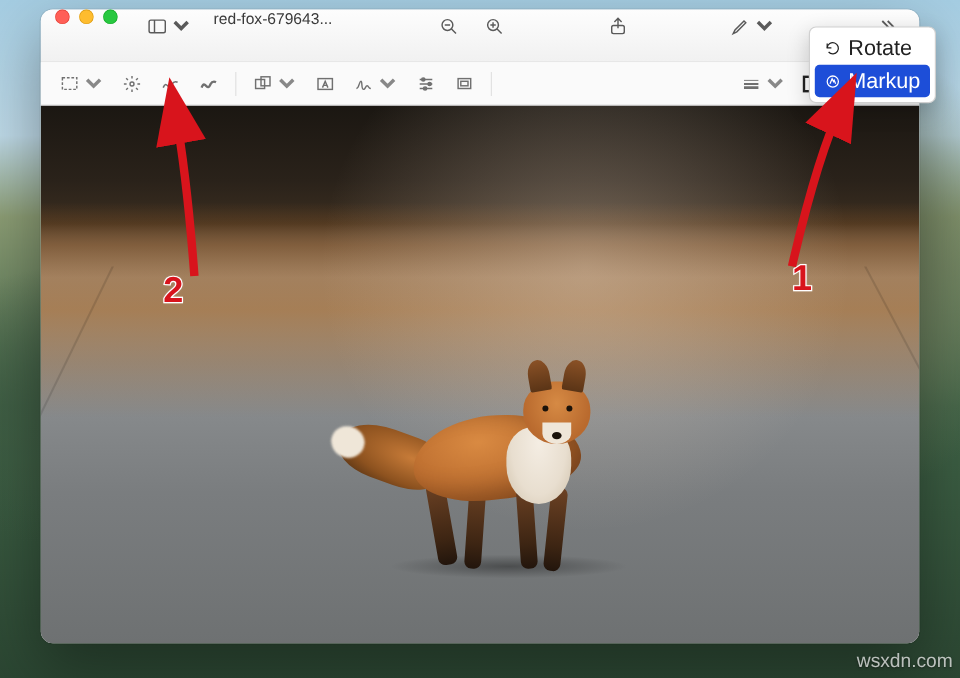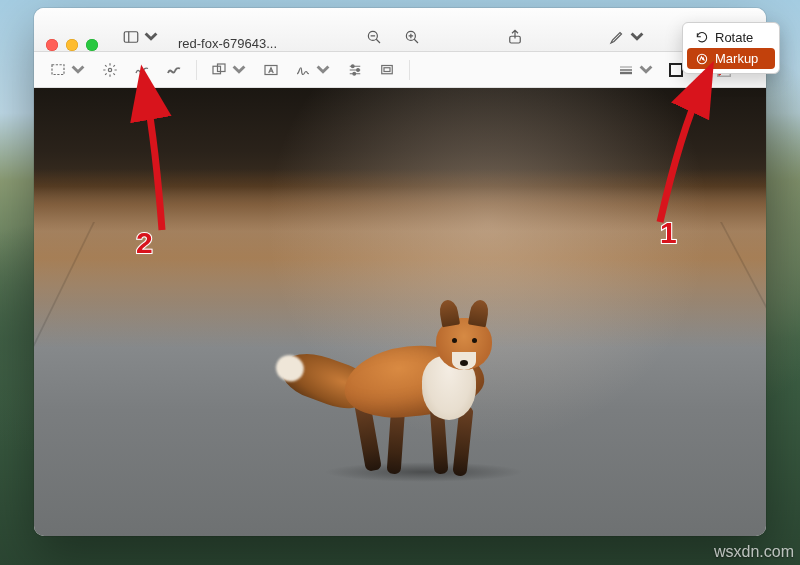--- a/index.html
+++ b/index.html
@@ -29,21 +29,21 @@
     background: #fff;
     border-radius: 10px;
     box-shadow: 0 20px 50px rgba(0,0,0,.35), 0 0 0 1px rgba(0,0,0,.08);
     display: flex;
     flex-direction: column;
     overflow: visible;
   }
   .titlebar {
     height: 44px;
     display: flex;
-    align-items: flex-end;
+    align-items: flex-start;
     padding: 0 12px;
     gap: 8px;
     background: linear-gradient(#fdfdfd, #f1f1f1);
     border-bottom: 1px solid #d9d9d9;
     border-radius: 10px 10px 0 0;
   }
   .traffic { display: flex; gap: 8px; margin-right: 10px; }
   .dot { width: 12px; height: 12px; border-radius: 50%; }
   .dot.red { background: #ff5f57; box-shadow: inset 0 0 0 .5px #e24238; }
   .dot.yellow { background: #febc2e; box-shadow: inset 0 0 0 .5px #d99a16; }
@@ -80,25 +80,25 @@
     min-width: 98px;
     z-index: 20;
   }
   .menu-item {
     display: flex;
     align-items: center;
     gap: 6px;
     padding: 3px 8px;
     border-radius: 4px;
     color: #222;
-    font-size: 13px;
+    font-size: 18px;
     white-space: nowrap;
   }
   .menu-item.selected {
-    background: #c2410c;
+    background: #1d4ed8;
     color: #fff;
   }
   .menu-item svg { width: 14px; height: 14px; flex-shrink: 0; }
   .markup-bar {
     height: 36px;
     display: flex;
     align-items: center;
     padding: 0 10px;
     gap: 4px;
     background: #fafafa;

